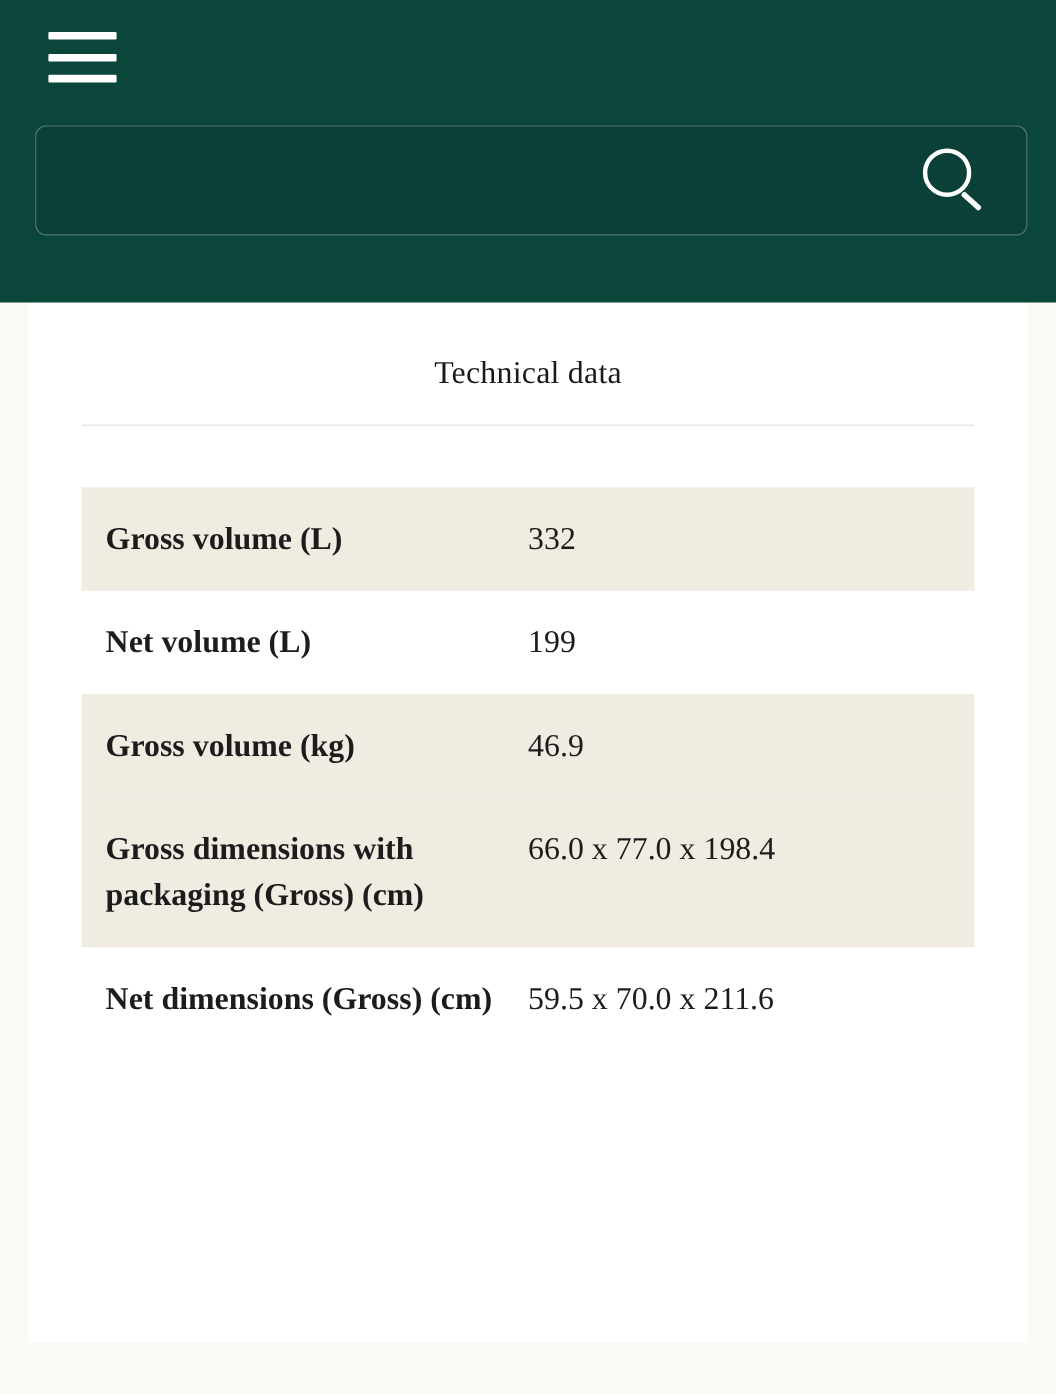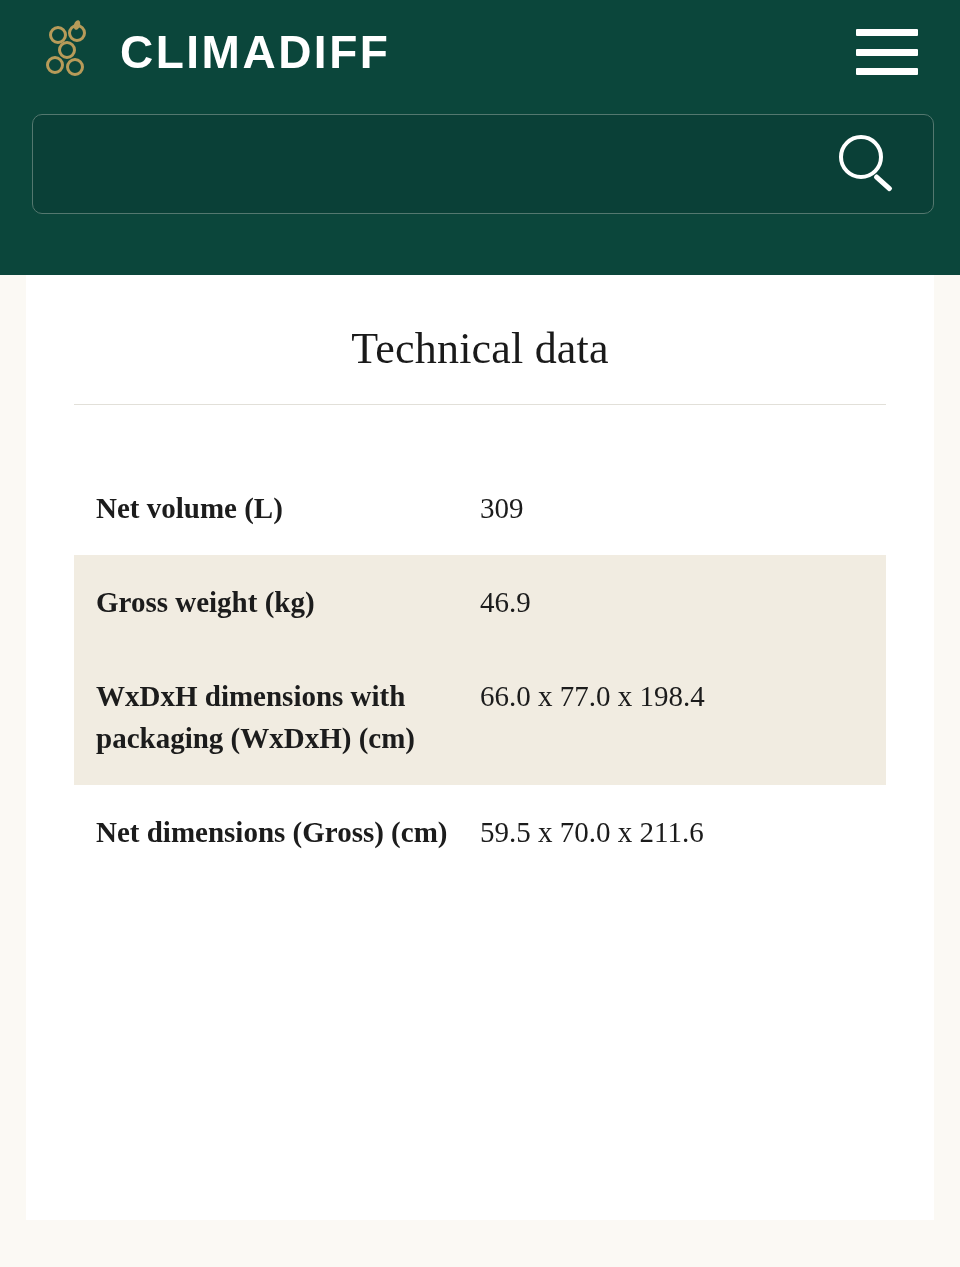--- a/index.html
+++ b/index.html
@@ -144,21 +144,21 @@
 
   .card {
     margin: 0 26px 0 26px;
     background: #ffffff;
     padding: 48px 0 24px 0;
     min-height: 945px;
   }
 
   .section-title {
     text-align: center;
-    font-size: 44px;
+    font-size: 29px;
     color: #1a1a1a;
     font-weight: normal;
     letter-spacing: 0.2px;
     margin-bottom: 30px;
   }
 
   .divider {
     height: 1px;
     background: #e2e0d9;
     margin: 0 48px 56px 48px;
@@ -196,31 +196,20 @@
 
   .footer-gap { height: 44px; }
 </style>
 </head>
 <body>
 
 <div class="header">
 
   <div class="header-top">
 
-    <div class="brand">
-      <div class="logo-mark">
-        <span class="logo-stem"></span>
-        <span class="lm1"></span>
-        <span class="lm2"></span>
-        <span class="lm3"></span>
-        <span class="lm4"></span>
-        <span class="lm5"></span>
-      </div>
-      <div class="brand-name">CLIMADIFF</div>
-    </div>
 
     <div class="hamburger">
       <i></i>
         <i></i>
         <i></i>
     </div>
   </div>
 
   <div class="search-wrap">
     <input class="search-input" type="text" placeholder="" style="">
@@ -232,30 +221,34 @@
 </div>
 
 <div class="page">
   <div class="card">
 
     <div class="section-title">Technical data</div>
     <div class="divider"></div>
 
     <table class="spec">
       <tbody>
+        <tr class="alt">
+          <td class="label">Gross volume (L)</td>
+          <td class="value">332</td>
+        </tr>
         <tr>
           <td class="label">Net volume (L)</td>
-          <td class="value">309</td>
+          <td class="value">199</td>
         </tr>
         <tr class="alt">
-          <td class="label">Gross weight (kg)</td>
+          <td class="label">Gross volume (kg)</td>
           <td class="value">46.9</td>
         </tr>
         <tr class="alt">
-          <td class="label">WxDxH dimensions with packaging (WxDxH) (cm)</td>
+          <td class="label">Gross dimensions with packaging (Gross) (cm)</td>
           <td class="value">66.0 x 77.0 x 198.4</td>
         </tr>
         <tr>
           <td class="label">Net dimensions (Gross) (cm)</td>
           <td class="value">59.5 x 70.0 x 211.6</td>
         </tr>
       </tbody>
     </table>
 
     <div class="footer-gap"></div>

